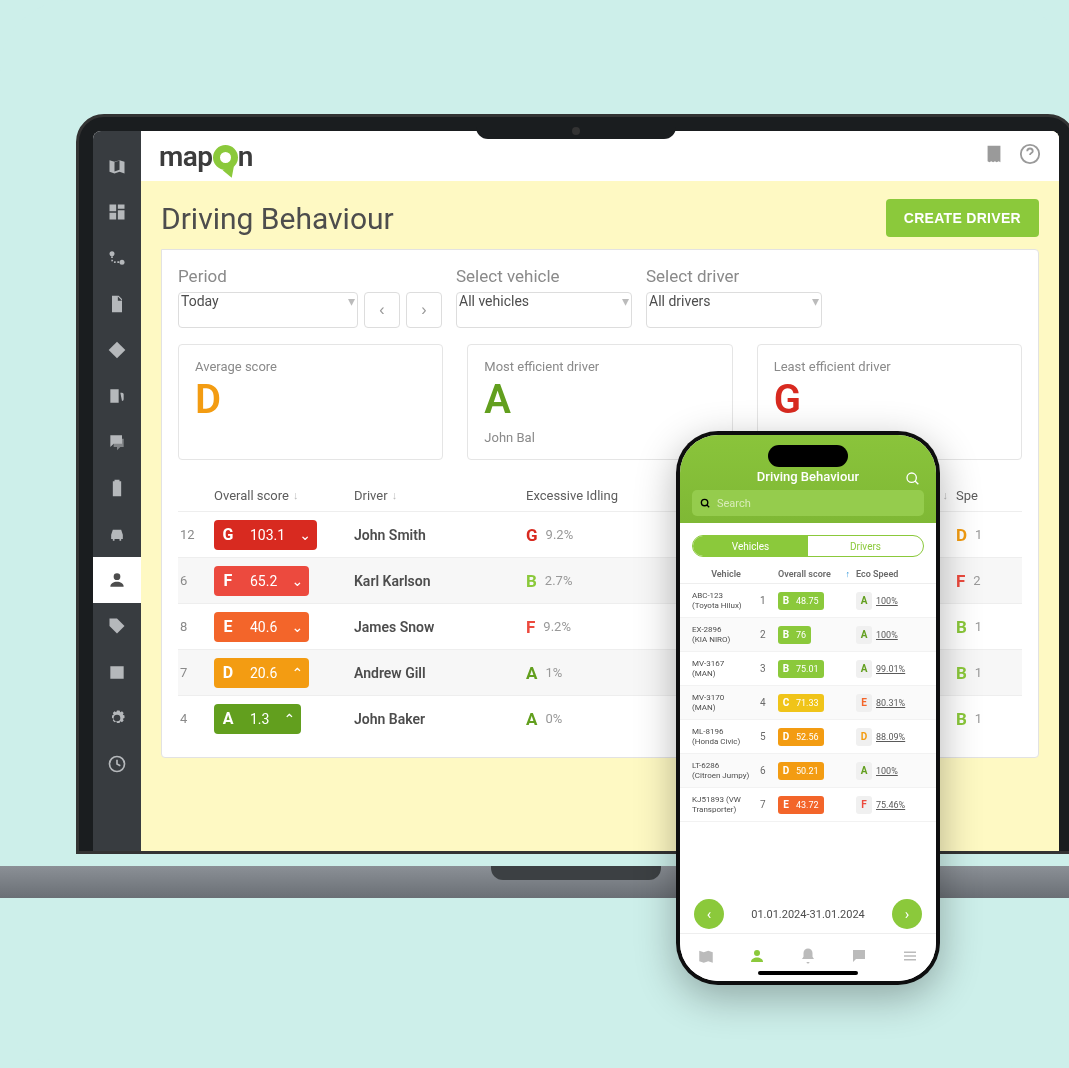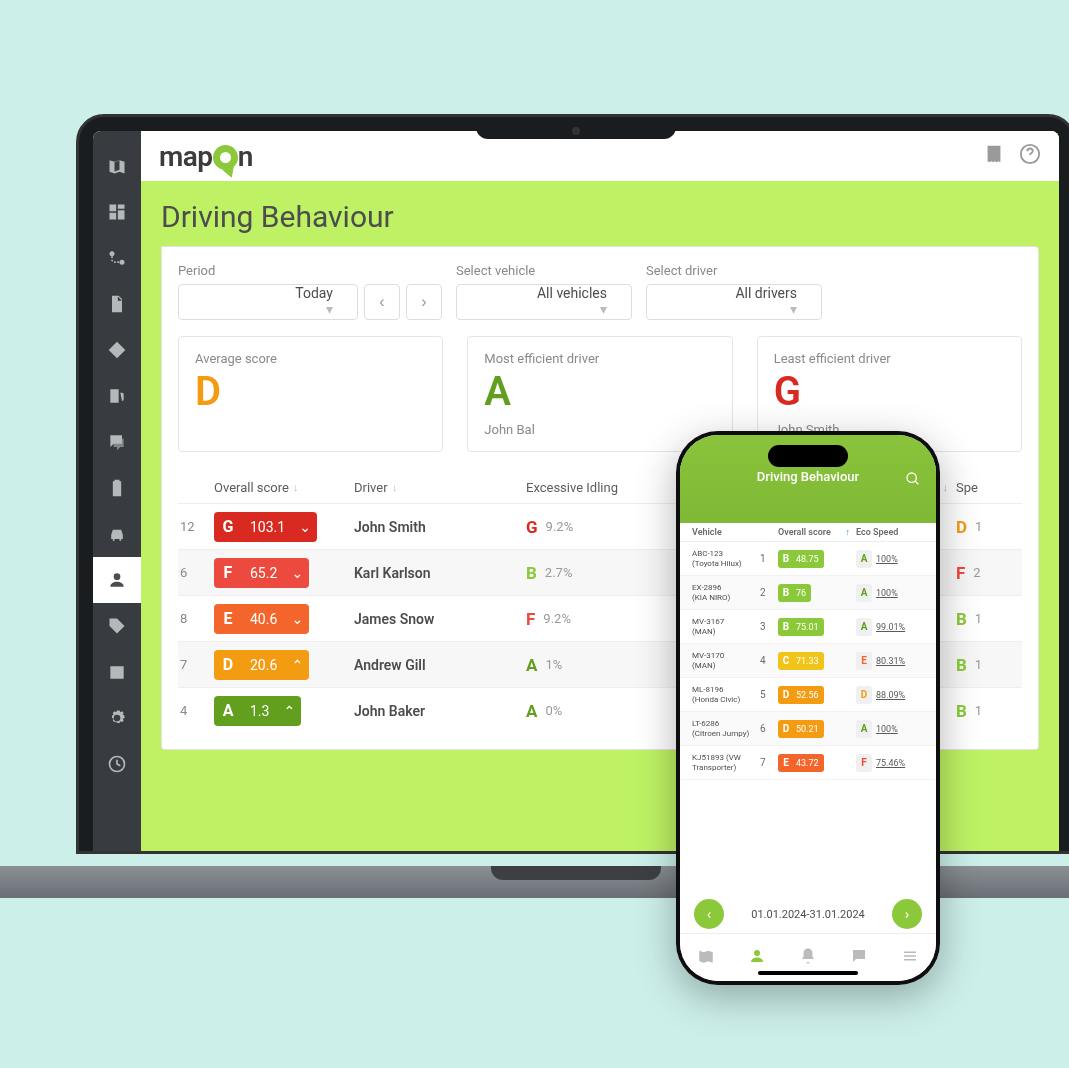--- a/index.html
+++ b/index.html
@@ -15,40 +15,40 @@
 .laptop-base { position:absolute; bottom:-6px; left:-124px; width:1248px; height:74px; }
 .laptop-base .top { height: 32px; background: linear-gradient(#8b9096, #6a6f75); border-radius: 0 0 26px 26px; }
 .laptop-base .cut { position:absolute; top:0; left:50%; transform:translateX(-50%); width:170px; height:14px; background:#3c4043; border-bottom-left-radius:12px; border-bottom-right-radius:12px; }
 
 
 .app { display:flex; height:100%; }
 .sidebar { width: 48px; background: #383c40; display:flex; flex-direction:column; align-items:center; padding-top:12px; }
 .sidebar .itm { width:48px; height:46px; display:flex; align-items:center; justify-content:center; color:#b5b8bb; cursor:pointer; }
 .sidebar .itm.active { background:#fff; color:#4d4d4d; }
 .sidebar svg { width:20px; height:20px; fill:currentColor; }
-.content { flex:1; background:#bef264; display:flex; flex-direction:column; }
+.content { flex:1; background:#fef9c3; display:flex; flex-direction:column; }
 .topbar { height:50px; background:#fff; display:flex; align-items:center; padding:0 18px; }
 .logo { font-size:28px; font-weight:600; color:#3c3c3c; letter-spacing:-.5px; }
 .logo .o-ring { display:inline-block; width:25px; height:25px; border:7px solid #8bc93b; border-radius:50%; position:relative; top:4px; }
 .logo .o-ring::after { content:''; position:absolute; bottom:-15px; left:4px; width:0; height:0; border-left:6px solid transparent; border-right:6px solid transparent; border-top:10px solid #8bc93b; transform: rotate(-20deg); }
 .topbar-spacer { flex:1; }
 .topbar-icons { display:flex; gap:14px; color:#9a9a9a; }
 .topbar-icons svg { width:22px; height:22px; fill:currentColor; }
 .page { padding: 18px 20px; }
 .page-header { display:flex; align-items:center; margin-bottom:12px; }
 .page-title { font-size:30px; color:#4d4d4d; font-weight:400; }
 .btn-create { margin-left:auto; background:#8bc93b; color:#fff; border:none; padding:11px 18px; font-size:14px; font-weight:600; border-radius:4px; letter-spacing:.3px; }
 .tabs { display:flex; gap:0; }
 .tab { padding:10px 18px; font-size:14px; color:#6b6b6b; cursor:pointer; }
 .tab.active { background:#fff; border:1px solid #e2e2e2; border-bottom:none; border-radius:4px 4px 0 0; }
 .panel { background:#fff; border:1px solid #e2e2e2; border-radius:0 4px 4px 4px; padding:16px; }
 .filters { display:flex; gap:14px; }
 .filter-group { display:flex; flex-direction:column; gap:6px; }
-.filter-label { font-size:13px; color:#8a8a8a; }
-.select { height:36px; border:1px solid #ddd; border-radius:4px; background:#fff; display:flex; align-items:flex-end; padding:0 24px; font-size:14px; color:#4d4d4d; position:relative; min-width:176px;flex-direction:column; }
+.filter-label { font-size:17px; color:#8a8a8a; }
+.select { height:36px; border:1px solid #ddd; border-radius:4px; background:#fff; display:flex; align-items:flex-start; padding:0 2px; font-size:14px; color:#4d4d4d; position:relative; min-width:176px; }
 .select .chev { margin-left:auto; color:#bbb; }
 .period-wrap { display:flex; gap:6px; }
 .period-wrap .select { min-width:180px; }
 .nav-btn { width:36px; height:36px; border:1px solid #ddd; border-radius:4px; display:flex; align-items:center; justify-content:center; color:#999; font-size:16px; background:#fff; }
 .cards { display:flex; gap:24px; margin-top:16px; }
 .card { flex:1; border:1px solid #e5e5e5; border-radius:4px; padding:14px 16px; min-height:100px; }
 .card-label { font-size:13px; color:#8a8a8a; margin-bottom:6px; }
 .big-grade { font-size:40px; font-weight:600; line-height:1; }
 .grade-A { color:#629f1e; }
 .grade-B { color:#8bc93b; }
@@ -93,21 +93,21 @@
 .phone-search-icon { position:absolute; right:15px; top:36px; color:#fff; }
 .phone-search-icon svg { width:16px; height:16px; fill:currentColor; }
 .phone-searchbar { margin:6px 12px 0; height:26px; background:#95cc4d; border-radius:5px; display:flex; align-items:center; padding:0 8px; gap:6px; }
 .phone-searchbar svg { width:11px; height:11px; fill:#d8ecb8; }
 .phone-searchbar span { color:#d8ecb8; font-size:11px; }
 .seg { margin:12px 12px 8px; height:22px; border:1px solid #8bc93b; border-radius:12px; display:flex; overflow:hidden; }
 .seg-opt { flex:1; display:flex; align-items:center; justify-content:center; font-size:10px; color:#8bc93b; }
 .seg-opt.active { background:#8bc93b; color:#fff; }
 .ph-thead { display:flex; padding:4px 12px; border-bottom:1px solid #eee; }
 .ph-th { font-size:9px; color:#6a6a6a; font-weight:600; }
-.pc-veh { width:68px; } .pc-rank { width:18px; } .pc-score { width:78px; } .pc-eco { width:66px; }
+.pc-veh { width:68px;text-align:center; } .pc-rank { width:18px; } .pc-score { width:78px; } .pc-eco { width:66px; }
 .ph-th.pc-score { display:flex; align-items:center; }
 .ph-th.pc-score .up { color:#3498db; margin-left:auto; margin-right:6px; font-size:9px; }
 .ph-row { display:flex; align-items:center; padding:4px 12px; border-bottom:1px solid #f2f2f2; height:34px; }
 .ph-row:nth-child(even) { background:#fafafa; }
 .ph-veh { width:68px; font-size:8px; color:#4d4d4d; line-height:1.15; }
 .ph-rank { width:18px; font-size:10px; color:#6a6a6a; }
 .ph-cell { display:flex; align-items:center; gap:4px; }
 .pc-score.ph-cell { width:78px; }
 .pc-eco.ph-cell { width:66px; }
 .ph-badge { display:inline-flex; align-items:center; height:18px; border-radius:3px; font-size:9px; color:#fff; }
@@ -219,20 +219,21 @@
                     </svg></span>
                 <span><svg viewBox="0 0 24 24">
                       <circle cx="12" cy="12" r="10" fill="none" stroke="currentColor" stroke-width="2"></circle>
                       <path d="M9 9a3 3 0 116 0c0 2-3 2-3 4m0 3h.01" fill="none" stroke="currentColor" stroke-width="2"></path>
                     </svg></span>
               </div>
             </div>
             <div class="page">
               <div class="page-header">
                 <h1 class="page-title">Driving Behaviour</h1>
+                <button class="btn-create">CREATE DRIVER</button>
               </div>
               <div class="panel">
                 <div class="filters">
                   <div class="filter-group">
                     <span class="filter-label">Period</span>
                     <div class="period-wrap">
                       <div class="select">
                           <span>Today</span>
                           <span class="chev">▾</span>
                         </div>
@@ -421,20 +422,31 @@
 
   <div class="phone">
     <div class="phone-inner">
       <div class="phone-island"></div>
       <div class="phone-header">
         <div class="phone-title">Driving Behaviour</div>
         <span class="phone-search-icon"><svg viewBox="0 0 24 24">
               <circle cx="10" cy="10" r="7" fill="none" stroke="currentColor" stroke-width="2"></circle>
               <path d="M15 15l5 5" stroke="currentColor" stroke-width="2"></path>
             </svg></span>
+        <div class="phone-searchbar">
+          <svg viewBox="0 0 24 24">
+              <circle cx="10" cy="10" r="7" fill="none" stroke="currentColor" stroke-width="3"></circle>
+              <path d="M15 15l5 5" stroke="currentColor" stroke-width="3"></path>
+            </svg>
+          <span>Search</span>
+        </div>
+      </div>
+      <div class="seg">
+        <div class="seg-opt active">Vehicles</div>
+        <div class="seg-opt">Drivers</div>
       </div>
       <div class="ph-thead">
         <div class="ph-th pc-veh">Vehicle</div>
         <div class="ph-th pc-rank"></div>
         <div class="ph-th pc-score">
             <span>Overall score</span>
             <span class="up">↑</span>
           </div>
         <div class="ph-th pc-eco">Eco Speed</div>
       </div>

